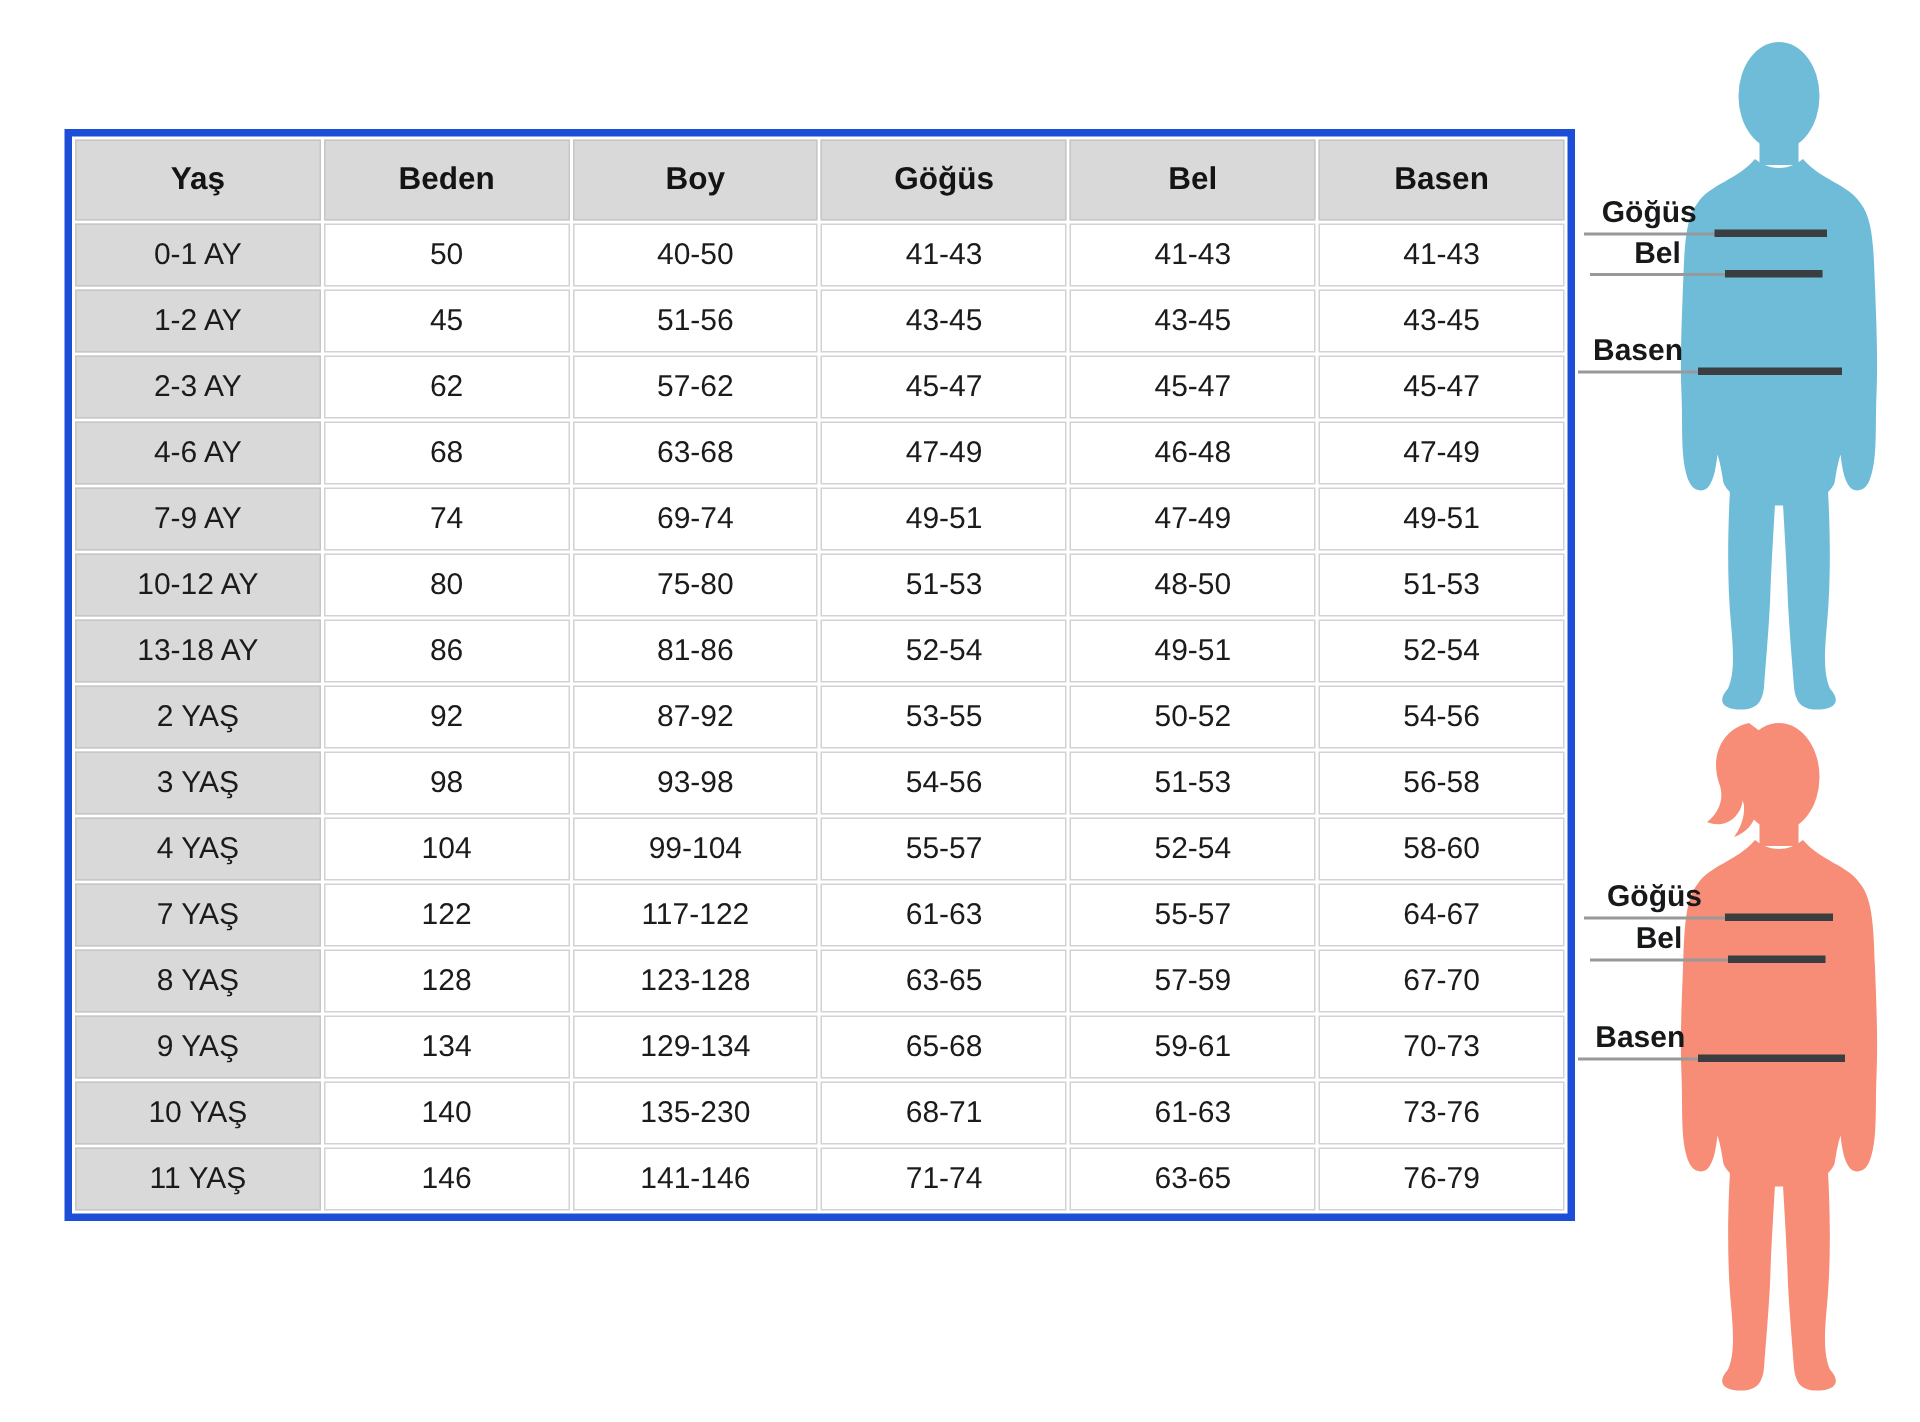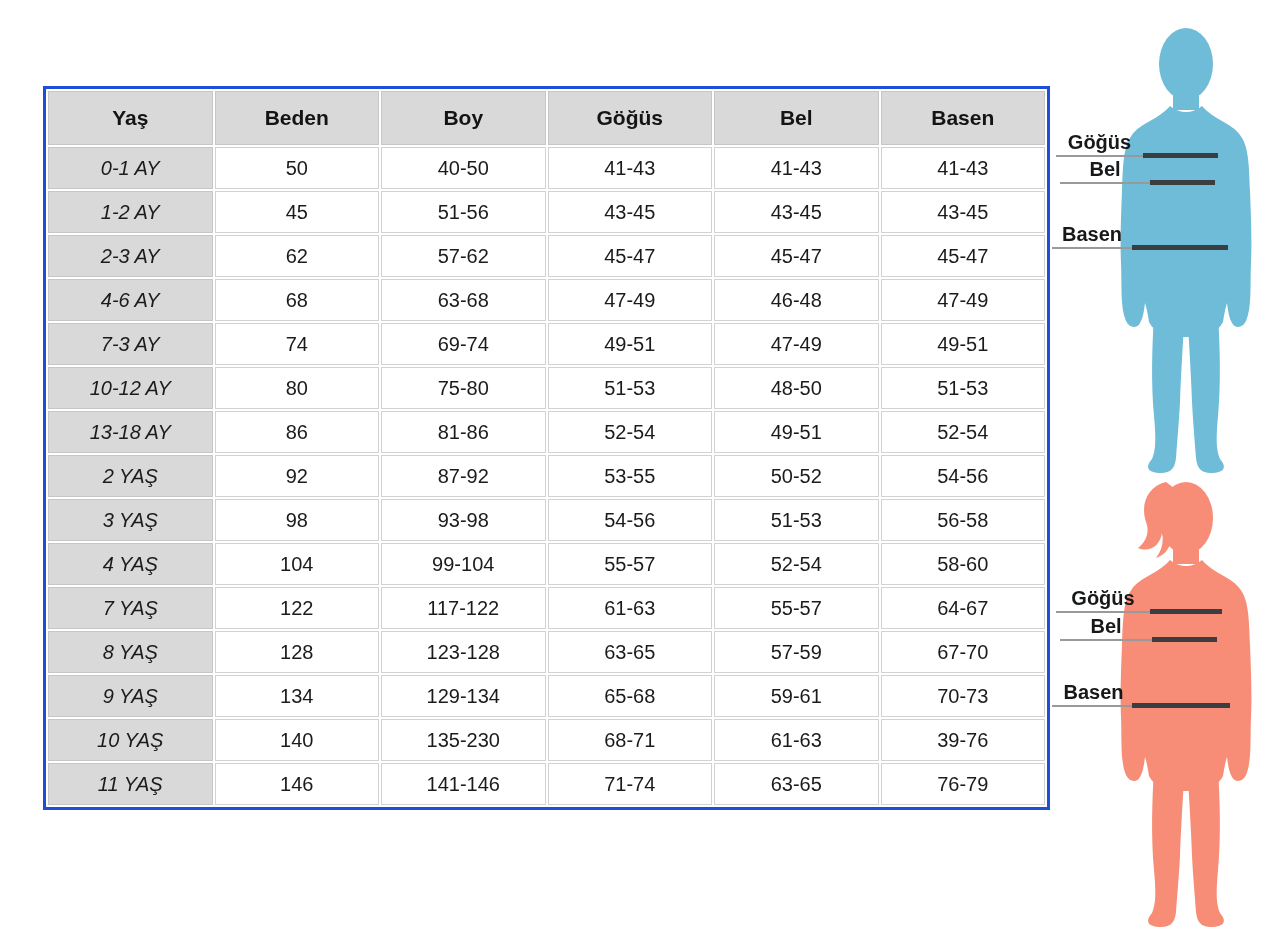--- a/index.html
+++ b/index.html
@@ -6,34 +6,34 @@
   body{
     width:1280px;height:948px;position:relative;overflow:hidden;
     background:#ffffff;
     font-family:"Liberation Sans", sans-serif;
     color:#1b1b1b;
   }
   
   table.size-chart{
     position:absolute;left:43px;top:86px;width:1007px;
     border-collapse:separate;border-spacing:2px;
-    background:#ffffff;border:3px solid #1d4ed8;
+    background:#ffffff;border:5px solid #1d4ed8;
     table-layout:fixed;
   }
   table.size-chart th{
     background:#d9d9d9;border:1px solid #c6c6c6;
     height:50px;font-size:21px;font-weight:700;text-align:center;
     color:#141414;
   }
   table.size-chart td{
     background:#ffffff;border:1px solid #d2d2d2;
     height:38px;font-size:20px;text-align:center;vertical-align:middle;
     color:#1b1b1b;
   }
-  table.size-chart td.age-cell{background:#d9d9d9;border:1px solid #c6c6c6;font-style:italic;}
+  table.size-chart td.age-cell{background:#d9d9d9;border:1px solid #c6c6c6;}
   
   .fig{position:absolute;}
   .fig-boy{left:1116px;top:24px;width:140px;height:450px;}
   .fig-girl{left:1116px;top:470px;width:140px;height:466px;}
   
   .measure{position:absolute;}
   .measure .mline{position:absolute;left:0;right:0;bottom:1px;height:2px;background:#97999b;}
   .measure .mbar{position:absolute;right:0;bottom:0;height:5px;background:#3b3e40;}
   .measure .lbl{
     position:absolute;left:0;bottom:4px;
@@ -99,21 +99,21 @@
       <tr>
         <td class="age-cell">4-6 AY</td>
         <td>68</td>
         <td>63-68</td>
         <td>47-49</td>
         <td>46-48</td>
         <td>47-49</td>
       </tr>
 
       <tr>
-        <td class="age-cell">7-3 AY</td>
+        <td class="age-cell">7-9 AY</td>
         <td>74</td>
         <td>69-74</td>
         <td>49-51</td>
         <td>47-49</td>
         <td>49-51</td>
       </tr>
 
       <tr>
         <td class="age-cell">10-12 AY</td>
         <td>80</td>
@@ -187,21 +187,21 @@
         <td>59-61</td>
         <td>70-73</td>
       </tr>
 
       <tr>
         <td class="age-cell">10 YAŞ</td>
         <td>140</td>
         <td>135-230</td>
         <td>68-71</td>
         <td>61-63</td>
-        <td>39-76</td>
+        <td>73-76</td>
       </tr>
 
       <tr>
         <td class="age-cell">11 YAŞ</td>
         <td>146</td>
         <td>141-146</td>
         <td>71-74</td>
         <td>63-65</td>
         <td>76-79</td>
       </tr>

